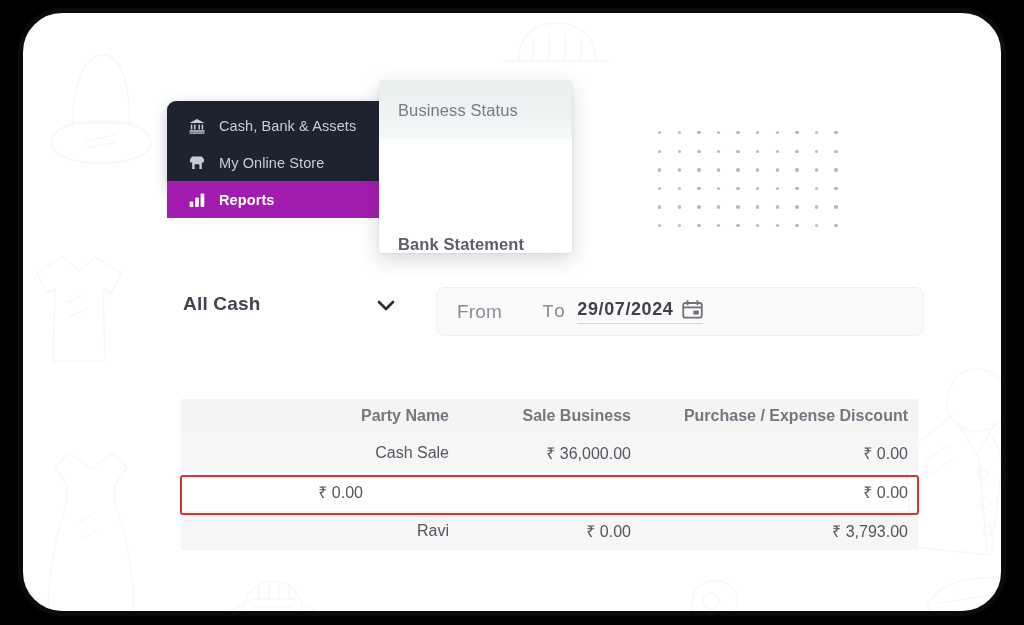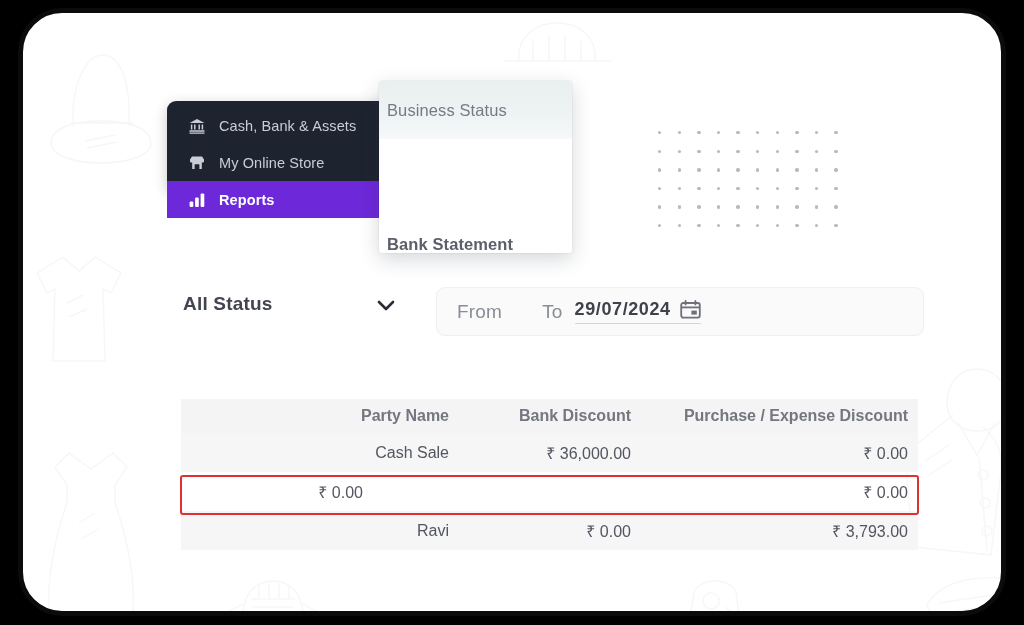--- a/index.html
+++ b/index.html
@@ -36,21 +36,21 @@
     padding: 6px 0;
     z-index: 6;
     box-shadow: 0 4px 14px rgba(0,0,0,.22);
   }
   .side-item {
     display: flex; align-items: center;
     height: 37px; padding: 0 0 0 20px; gap: 13px;
     color: #c9cdd6; font-size: 14.5px; letter-spacing: .1px;
     white-space: nowrap;
   }
-  .side-item.active { background: #6d28d9; color: #ffffff; font-weight: bold; }
+  .side-item.active { background: #a21caf; color: #ffffff; font-weight: bold; }
   .side-icon { width: 19px; height: 19px; display: flex; align-items: center; justify-content: center; flex: 0 0 19px; }
   .side-icon svg { display: block; }
 
   
   .dropdown {
     position: absolute;
     left: 356px; top: 68px;
     width: 193px; height: 172px;
     background: #ffffff;
     border-radius: 3px;
@@ -58,21 +58,21 @@
     z-index: 9;
     overflow: hidden;
   }
   .dd-head {
     position: absolute; left: 0; top: 0; width: 100%; height: 58px;
     background: linear-gradient(180deg, #e9f0f0 0%, #eef3f3 60%, #f7f9f9 100%);
   }
   .dd-item {
     position: absolute; left: 0; width: 100%;
     display: flex; align-items: center;
-    padding-left: 8px;
+    padding-left: 19px;
     font-size: 16.5px; color: #5b5e6b; font-weight: bold;
     letter-spacing: .1px; white-space: nowrap;
   }
   .dd-item.i0 { top: 0; height: 58px; color: #777a86; font-weight: normal; background: transparent; }
   .dd-item.statement { position: absolute; top: 139px; height: 48px; }
 
   
   .dotgrid { position: absolute; left: 635px; top: 118px; z-index: 2; }
   .dotgrid .dot { position: absolute; width: 3.4px; height: 3.4px; border-radius: 50%; background: #b9b9c0; }
 
@@ -309,51 +309,51 @@
       </div>
       <div class="dd-item statement">
         <span>Bank Statement</span>
       </div>
 
     </div>
 
     <div class="filters">
 
       <div class="firm">
-        <span class="firm-label">All Status</span>
+        <span class="firm-label">All Cash</span>
         <span class="firm-chev">
           <svg width="22" height="14" viewBox="0 0 22 14">
             <path d="M4 4 L11 11 L18 4" fill="none" stroke="#2b2d36" stroke-width="2.6" stroke-linecap="round" stroke-linejoin="round"></path>
           </svg>
         </span>
       </div>
 
       <div class="daterange">
         <span class="dr-label">From</span>
 
-        <span class="dr-label" style="margin-left:28px;">To</span>
+        <span class="dr-label" style="margin-left:28px;font-family:Liberation Mono, monospace;">To</span>
         <span class="dr-field">
           <span class="dr-value">29/07/2024</span>
           <span class="cal-icon">
             <svg width="21" height="19" viewBox="0 0 21 19">
               <rect x="1.2" y="3" width="18.6" height="14.6" rx="2" fill="none" stroke="#6e717a" stroke-width="1.8"></rect>
               <path d="M1.2 7.4 L19.8 7.4" stroke="#6e717a" stroke-width="1.8"></path>
               <path d="M5.6 1 L5.6 4.4 M15.4 1 L15.4 4.4" stroke="#6e717a" stroke-width="1.8" stroke-linecap="round"></path>
               <rect x="11.4" y="10.6" width="5.4" height="4" fill="#6e717a"></rect>
             </svg>
           </span>
         </span>
       </div>
     </div>
 
 
     <div class="table">
       <div class="trow head">
         <div class="c-party">Party Name</div>
-        <div class="c-sale">Bank Discount</div>
+        <div class="c-sale">Sale Business</div>
         <div class="c-purch">Purchase / Expense Discount</div>
       </div>
       <div id="tbody">
           <div class="trow alt">
             <div class="c-party">Cash Sale</div>
             <div class="c-sale">₹ 36,000.00</div>
             <div class="c-purch">₹ 0.00</div>
           </div>
           <div class="trow">
             <div class="c-sale">₹ 0.00</div>

